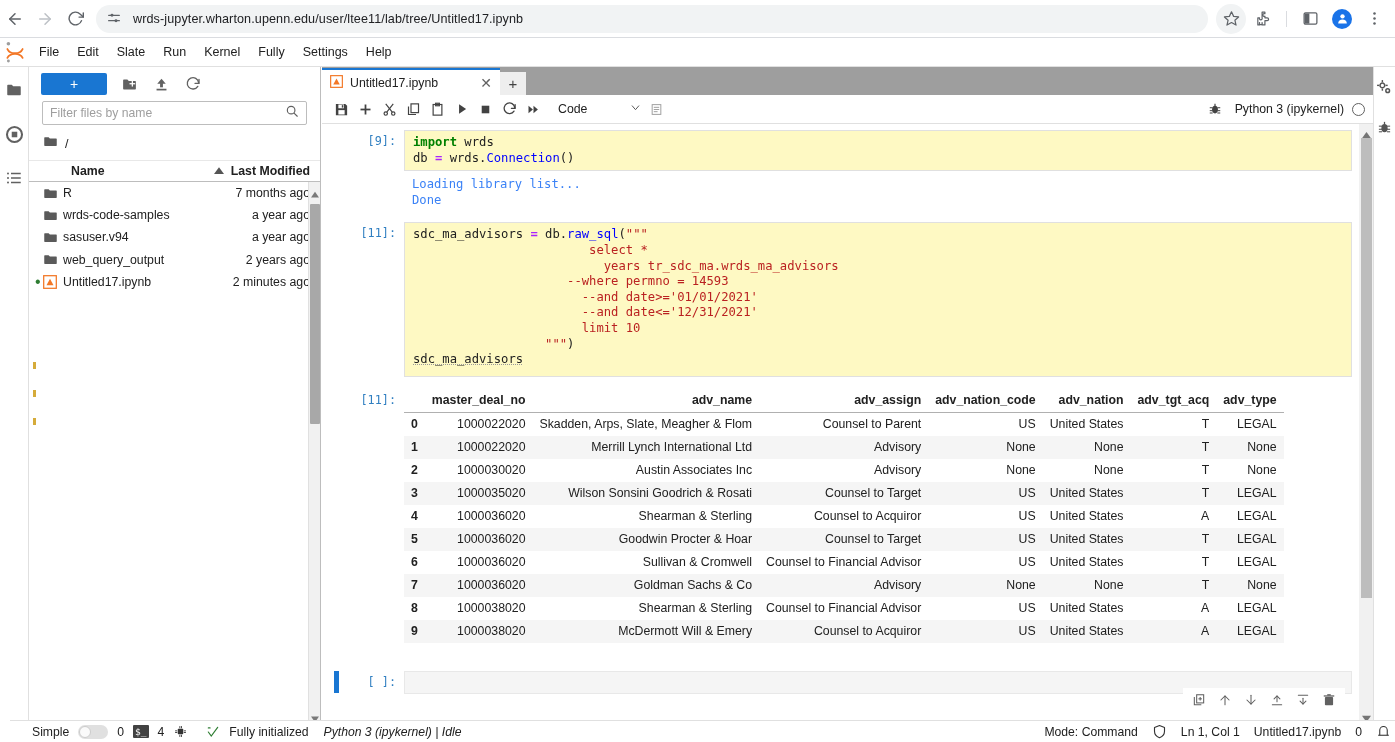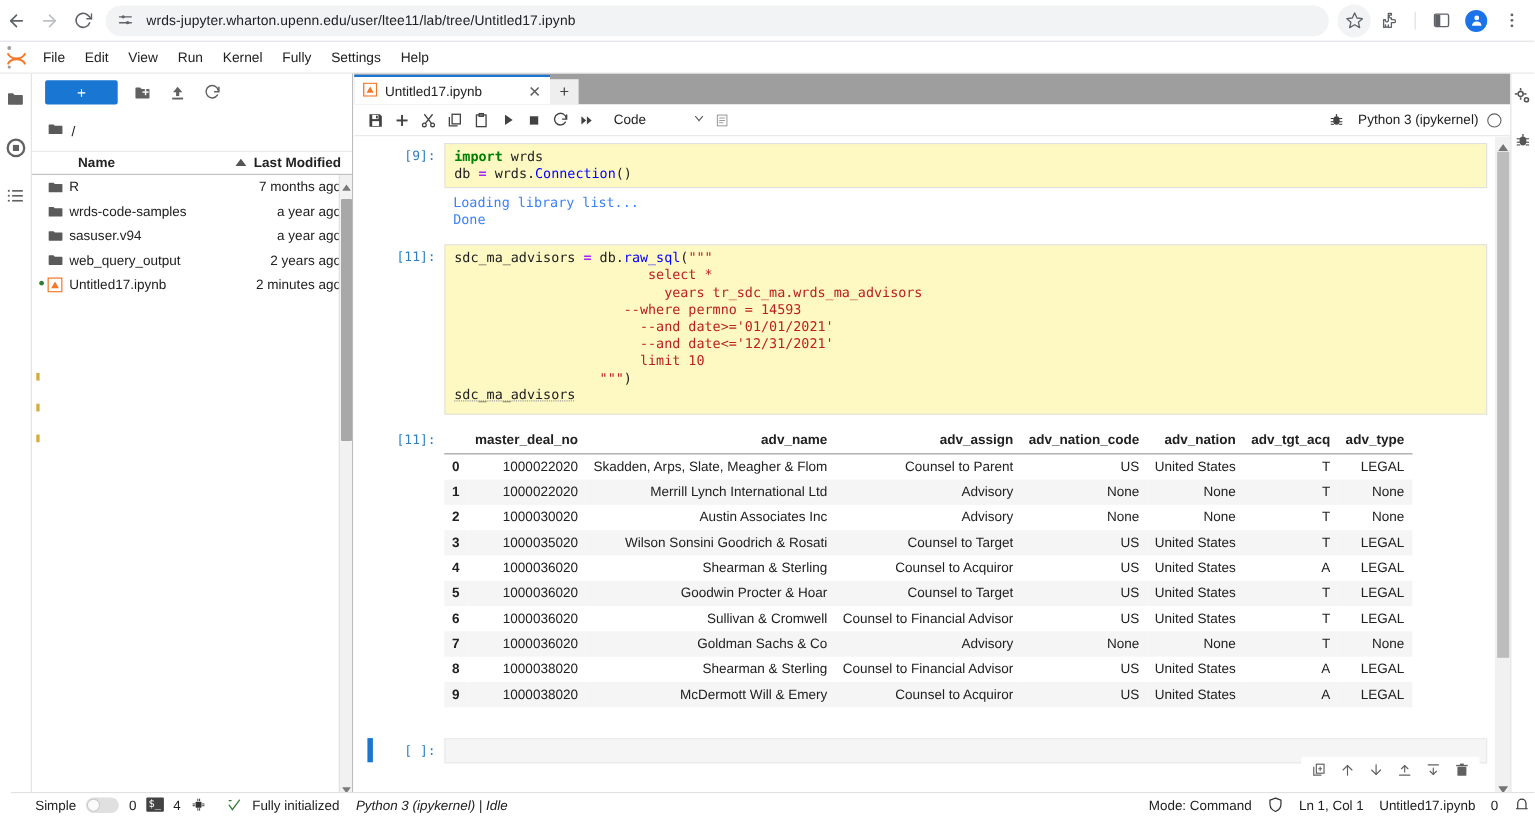--- a/index.html
+++ b/index.html
@@ -298,21 +298,21 @@
     <div class="jp-logo">
       <svg width="20" height="22" viewBox="0 0 22 26">
         <circle cx="3.2" cy="3.2" r="2.1" fill="#9e9e9e"></circle>
         <path d="M2 9.5 C5 16, 17 16, 20 9.5" stroke="#f37726" stroke-width="2.1" fill="none" stroke-linecap="round"></path>
         <path d="M2 20 C5 13.5, 17 13.5, 20 20" stroke="#f37726" stroke-width="2.1" fill="none" stroke-linecap="round"></path>
         <circle cx="3.2" cy="23.6" r="1.7" fill="#9e9e9e"></circle>
       </svg>
     </div>
     <div class="menu-item">File</div>
     <div class="menu-item">Edit</div>
-    <div class="menu-item">View</div>
+    <div class="menu-item">Slate</div>
     <div class="menu-item">Run</div>
     <div class="menu-item">Kernel</div>
     <div class="menu-item">Fully</div>
     <div class="menu-item">Settings</div>
     <div class="menu-item">Help</div>
   </div>
 
   <div class="activity-bar">
     <div class="act-icon">
       <svg width="18" height="18" viewBox="0 0 24 24" fill="currentColor">
@@ -352,20 +352,31 @@
             <polygon points="12,4 18,11 6,11"></polygon>
             <rect x="10" y="10" width="4" height="6"></rect>
             <rect x="5" y="18" width="14" height="2.4"></rect>
           </svg>
       </div>
       <div class="tb-icon">
         <svg width="16" height="16" viewBox="0 0 24 24" fill="none" stroke="currentColor" stroke-width="2" stroke-linecap="round">
             <polyline points="21 5 21 11 15 11"></polyline>
             <path d="M19.2 15.5A8.5 8.5 0 1 1 20.4 10"></path>
           </svg>
+      </div>
+    </div>
+    <div class="filter-wrap">
+      <div class="filter-input">
+        <input type="text" placeholder="Filter files by name" style="">
+        <span>
+          <svg width="14" height="14" viewBox="0 0 24 24" fill="none" stroke="#616161" stroke-width="2" stroke-linecap="round">
+              <circle cx="10.5" cy="10.5" r="6.5"></circle>
+              <line x1="15.5" y1="15.5" x2="21" y2="21"></line>
+            </svg>
+        </span>
       </div>
     </div>
     <div class="breadcrumb">
       <span>
         <svg width="15" height="15" viewBox="0 0 24 24" fill="#5a5a5a">
             <path d="M2 6a1 1 0 0 1 1-1h6l2 2h10a1 1 0 0 1 1 1v10a1 1 0 0 1-1 1H3a1 1 0 0 1-1-1z"></path>
           </svg>
       </span>
       <span class="slash">/</span>
     </div>

